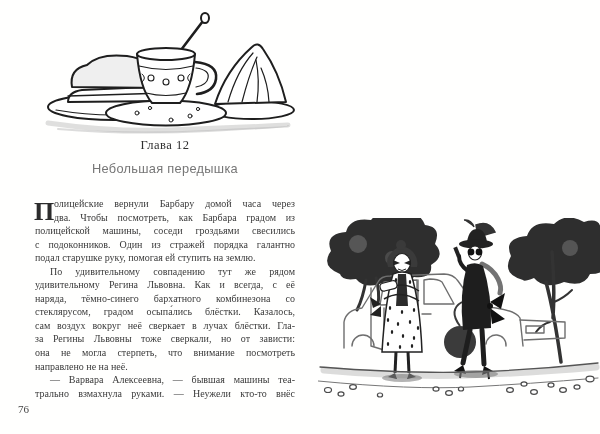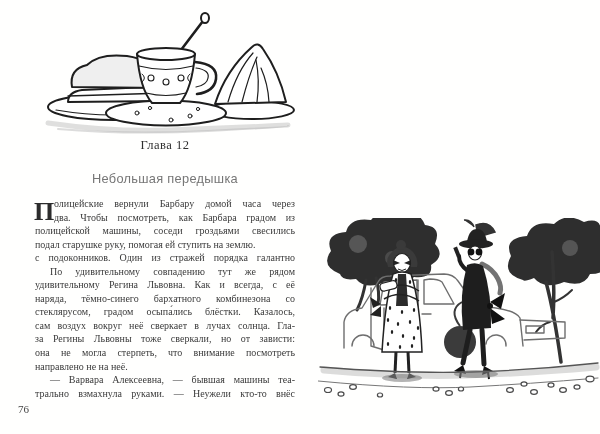--- a/index.html
+++ b/index.html
@@ -7,21 +7,21 @@
           font-family:"Liberation Serif", serif;color:#3a3a3a;}
   .page{position:absolute;top:0;height:434px;}
   .page.left{left:0;width:300px;}
   .page.right{left:300px;width:300px;}
 
   .chapter-illo{position:absolute;left:38px;top:8px;width:258px;height:128px;}
   .scene-illo{position:absolute;left:318px;top:218px;width:282px;height:212px;}
 
   .chapter-num{position:absolute;left:35px;top:138px;width:260px;text-align:center;
                font-size:12.5px;color:#2e2e2e;letter-spacing:0.5px;}
-  .chapter-title{position:absolute;left:25px;top:171px;width:280px;text-align:center;
+  .chapter-title{position:absolute;left:25px;top:161px;width:280px;text-align:center;
                  font-family:"Liberation Sans", sans-serif;font-size:12.8px;line-height:15.5px;
                  color:#767676;letter-spacing:0.3px;}
 
   .col{position:absolute;}
   .col.left-col{left:35px;top:197px;width:260px;}
   .line{height:13.55px;line-height:13.55px;font-size:10px;overflow:hidden;text-align:left;}
   .line.j{text-align:justify;text-align-last:justify;}
   .line.ind{text-indent:15px;}
   .line.inset{margin-left:19px;}
 
@@ -94,27 +94,27 @@
     <div class="chapter-num">Глава 12</div>
     <div class="chapter-title">
       <div>Небольшая передышка</div>
     </div>
 
     <span class="dropcap">П</span>
     <div class="col left-col" id="left-lines">
         <div class="line j inset">олицейские вернули Барбару домой часа через</div>
         <div class="line j inset">два. Чтобы посмотреть, как Барбара градом из</div>
         <div class="line j">полицейской машины, соседи гроздьями свесились</div>
+        <div class="line j">с подоконников. Один из стражей порядка галантно</div>
         <div class="line">подал старушке руку, помогая ей ступить на землю.</div>
-        <div class="line j">с подоконников. Один из стражей порядка галантно</div>
         <div class="line j ind">По удивительному совпадению тут же рядом</div>
         <div class="line j">удивительному Регина Львовна. Как и всегда, с её</div>
         <div class="line j">наряда, тёмно-синего бархатного комбинезона со</div>
         <div class="line j">стеклярусом, градом осыпа́лись блёстки. Казалось,</div>
-        <div class="line j">сам воздух вокруг неё сверкает в лучах солнца. Гла-</div>
+        <div class="line j">сам воздух вокруг неё сверкает в лучах блёстки. Гла-</div>
         <div class="line j">за Регины Львовны тоже сверкали, но от зависти:</div>
         <div class="line j">она не могла стерпеть, что внимание посмотреть</div>
         <div class="line">направлено не на неё.</div>
         <div class="line j ind">— Варвара Алексеевна, — бывшая машины теа-</div>
         <div class="line j">трально взмахнула руками. — Неужели кто-то внёс</div>
       </div>
 
     <div class="pageno">76</div>
   </div>
 

